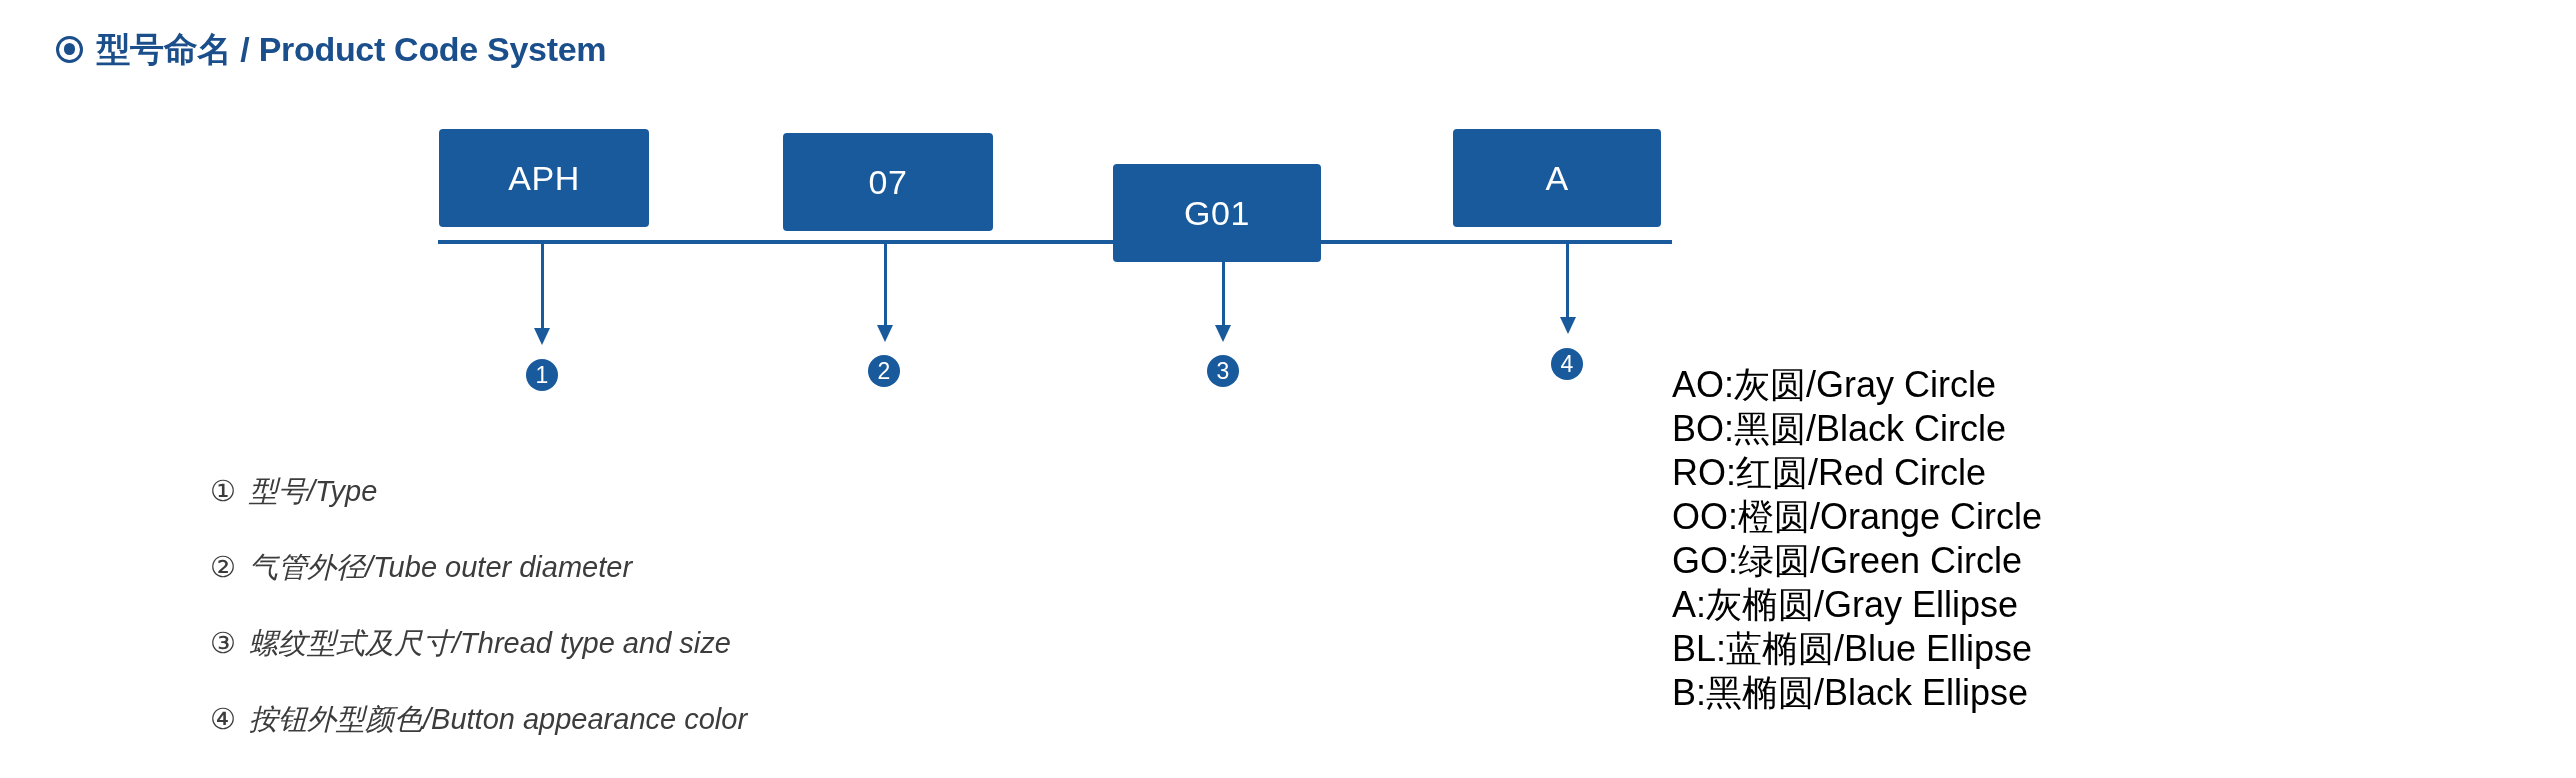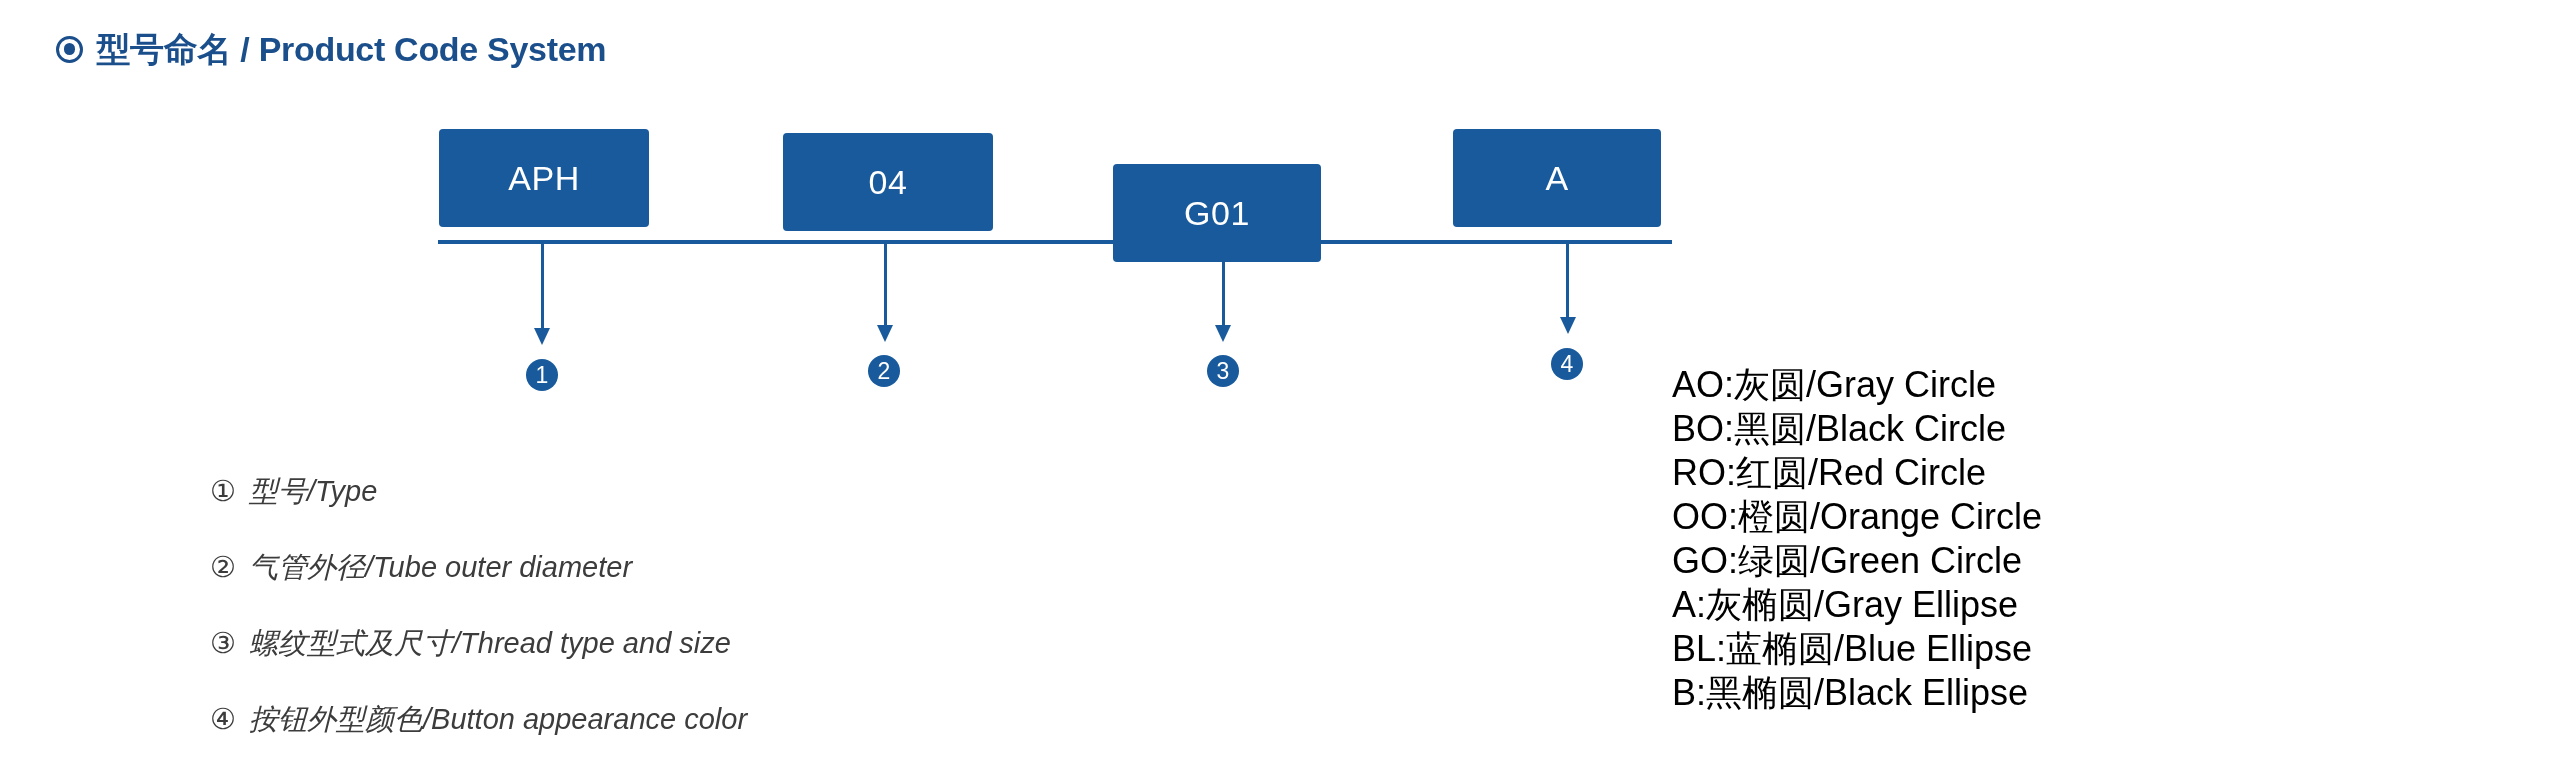--- a/index.html
+++ b/index.html
@@ -146,21 +146,21 @@
 
 <div id="title-row">
   <span id="title-icon">
       <i></i>
     </span>
   <span id="title-text">型号命名 / Product Code System</span>
 </div>
 
 <div class="code-box" style="left:439px; top:129px; width:210px; height:98px;">APH</div>
 
-<div class="code-box" style="left:783px; top:133px; width:210px; height:98px;">04</div>
+<div class="code-box" style="left:783px; top:133px; width:210px; height:98px;">07</div>
 
 <div class="code-box" style="left:1113px; top:128px; width:208px; height:98px;margin-top:36px;">G01</div>
 
 <div class="code-box" style="left:1453px; top:129px; width:208px; height:98px;">A</div>
 
 <div id="hline"></div>
 
 <div class="vline" style="left:541px; height:87px;"></div>
 <div class="vline" style="left:884px; height:83px;"></div>
 <div class="vline" style="left:1222px; height:83px;"></div>

